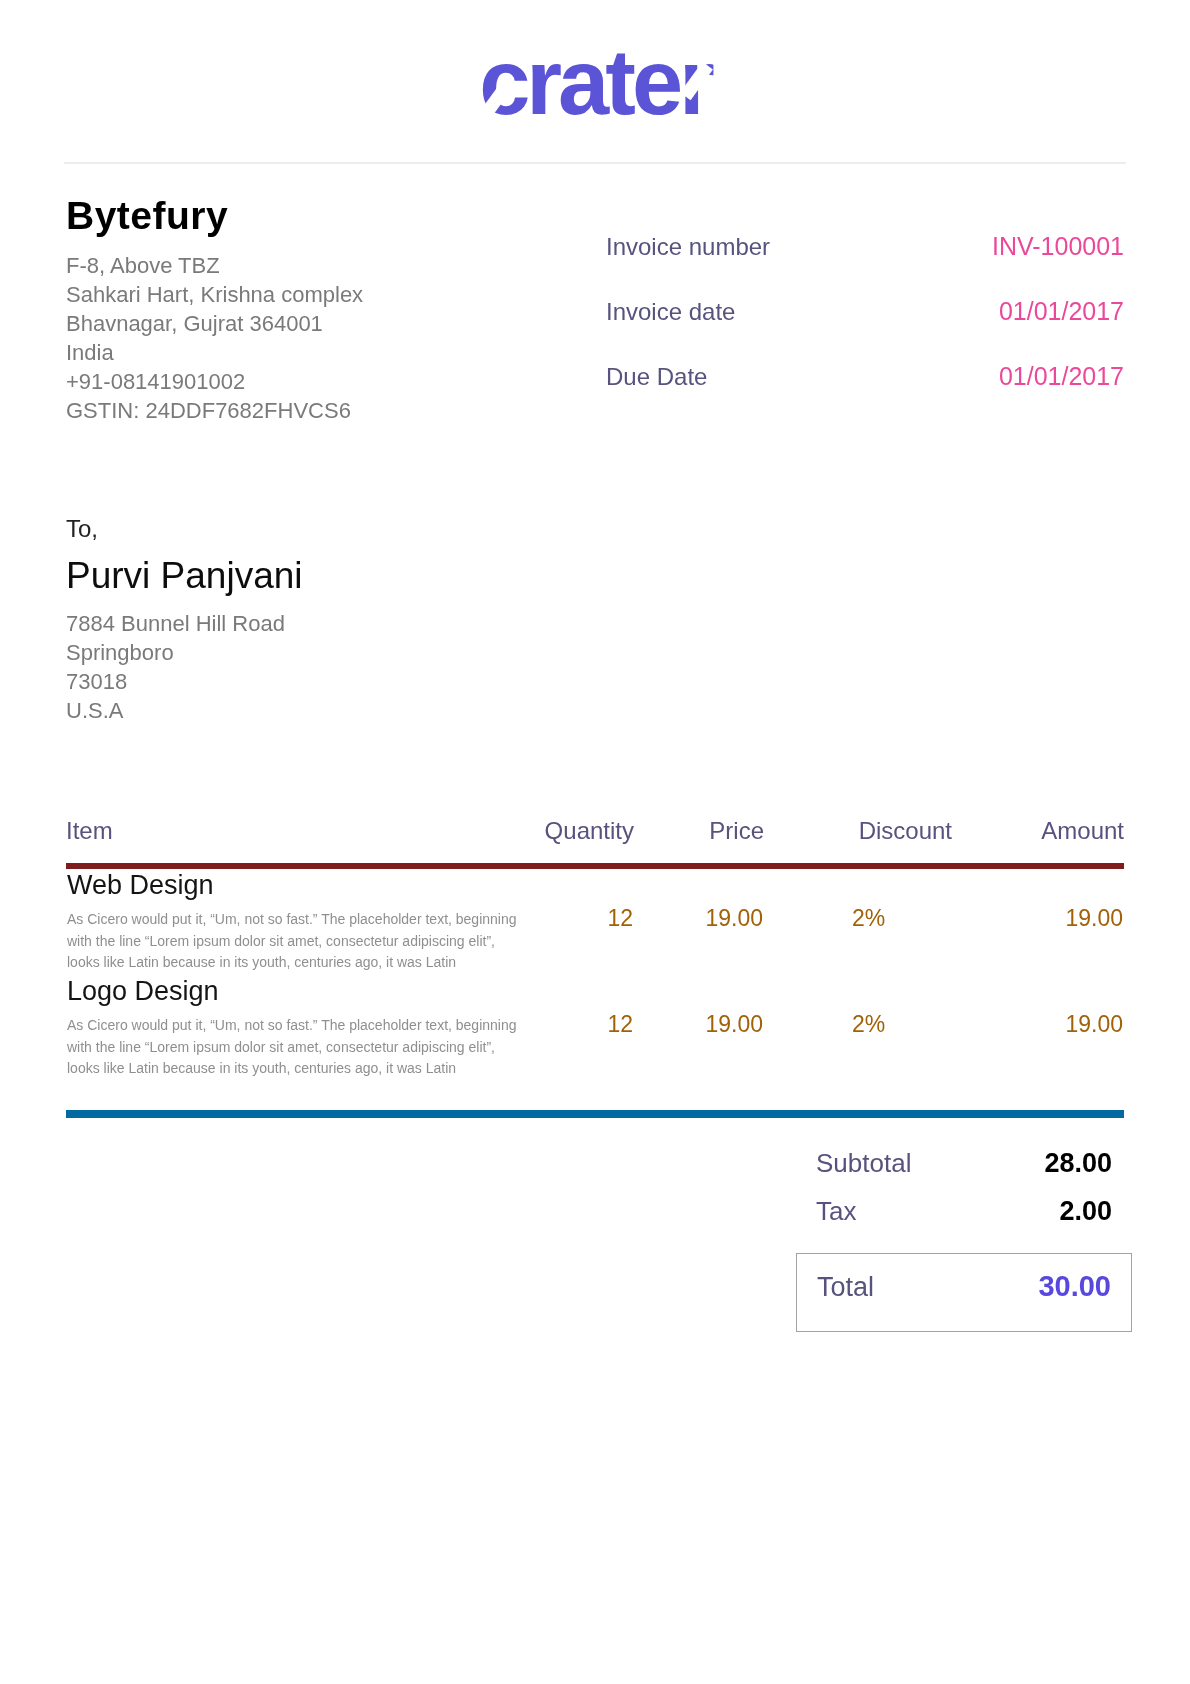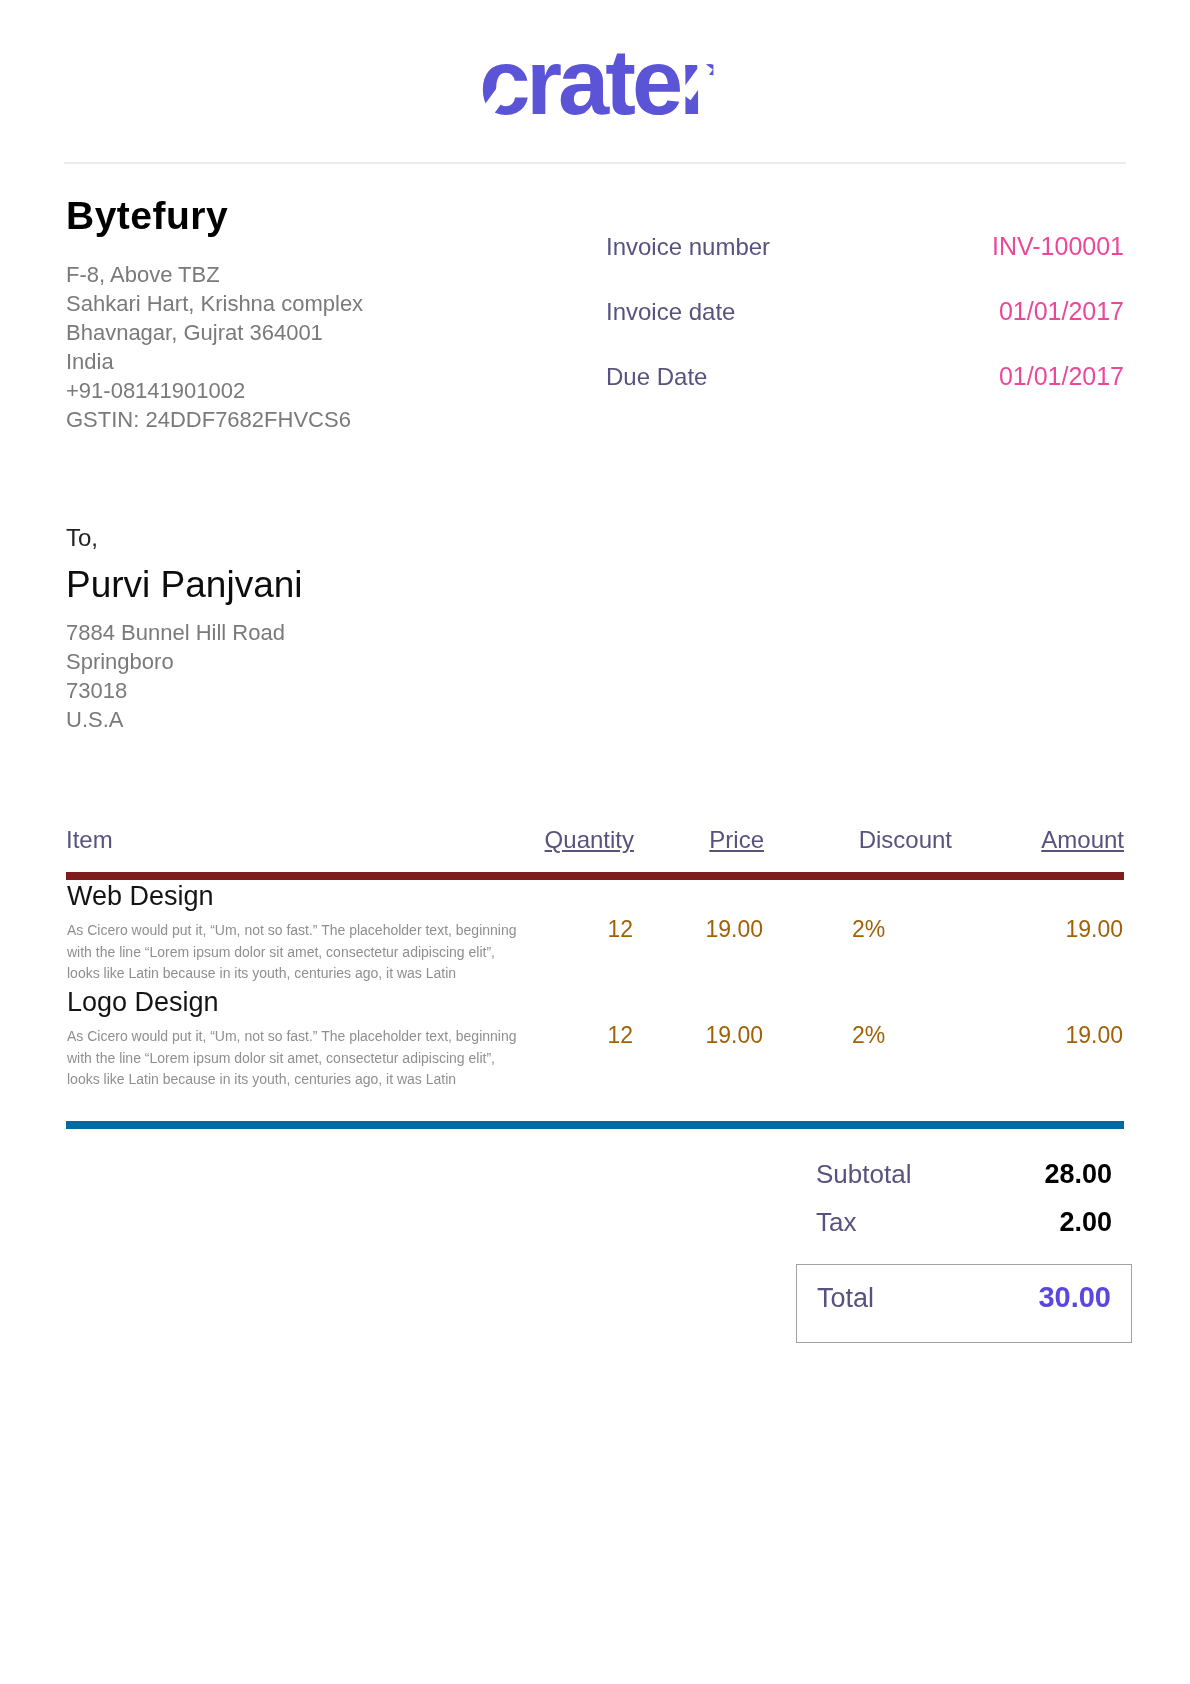--- a/index.html
+++ b/index.html
@@ -41,21 +41,21 @@
   }
 
   
   .info-row {
     display: flex;
     justify-content: space-between;
     padding: 0 66px;
     margin-top: 30px;
   }
   .company-name { font-size: 39px; font-weight: 700; color: #000000; letter-spacing: 0.5px; }
-  .company-address { margin-top: 22px; font-size: 22px; line-height: 29px; color: #7a7a7a; }
+  .company-address { margin-top: 13px; font-size: 22px; line-height: 29px; color: #7a7a7a; }
   .company-address div { white-space: nowrap; }
 
   .meta { width: 518px; margin-top: 2px; }
   .meta-row { display: flex; justify-content: space-between; align-items: baseline; margin-bottom: 14px; margin-top: 36px; }
   .meta-label { font-size: 24px; color: var(--label-color, #57537e); }
   .meta-value { font-size: 25px; color: #ec4899; }
 
   
   .bill-to { padding: 0 66px; margin-top: 90px; }
   .bill-to-prefix { font-size: 24px; color: #222222; }
@@ -67,24 +67,24 @@
     margin: 92px 66px 0 66px;
     width: 1058px;
     border-collapse: collapse;
     table-layout: fixed;
   }
   .items th {
     font-weight: 400;
     font-size: 24px;
     color: var(--label-color, #57537e);
     padding: 0 0 18px 0;
-    border-bottom: 8px solid #7f1d1d;
+    border-bottom: 6px solid #7f1d1d;
   }
   .items th.al { text-align: left; }
-  .items th.ar { text-align: right; text-decoration: underline; }
+  .items th.ar { text-align: right; }
   .items th.adisc { text-align: right; padding-left: 88px; }
   .items td { vertical-align: top; }
   .items tr.item-row:last-child td { padding-bottom: 30px; border-bottom: 8px solid #0369a1; }
   .item-name { font-size: 27px; color: #141414; }
   .item-desc {
     margin-top: 8px;
     width: 456px;
     font-size: 14px;
     line-height: 1.55;
     color: #8f8f8f;

